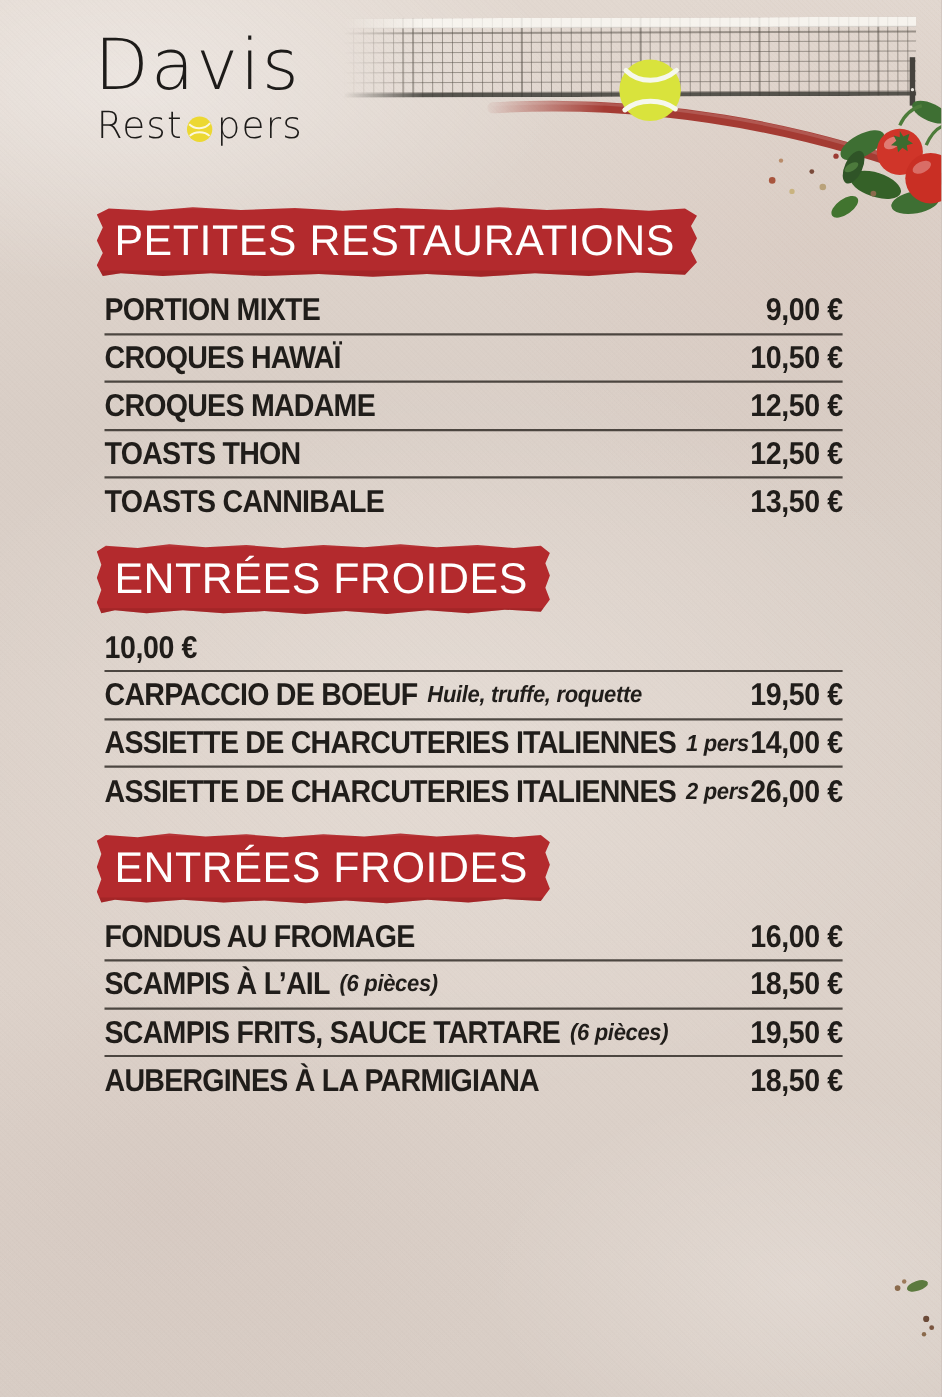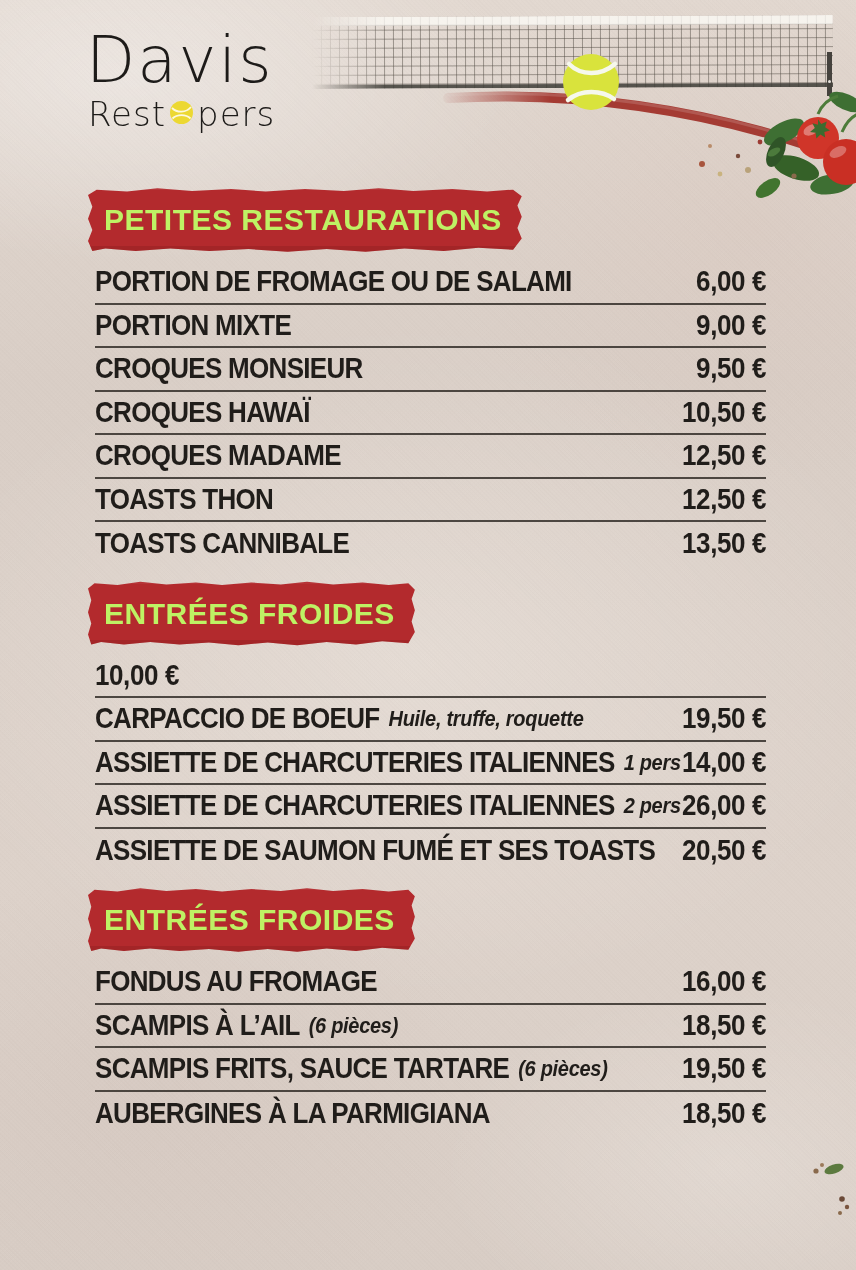--- a/index.html
+++ b/index.html
@@ -23,21 +23,21 @@
       repeating-linear-gradient(-45deg, rgba(255,255,255,.05) 0 1px, transparent 1px 3px);
   }
 
   
   .logo { position:absolute; left:86px; top:28px; color:#1d1b19; }
   .logo-line1 {
     font-family:"DejaVu Sans", sans-serif; font-weight:300;
     font-size:64px; line-height:1; letter-spacing:2px;
   }
   .logo-line2 {
-    display:flex; align-items:flex-start; gap:3px; margin-top:2px; margin-left:2px;
+    display:flex; align-items:center; gap:3px; margin-top:2px; margin-left:2px;
     font-family:"DejaVu Sans", sans-serif; font-weight:300;
     font-size:34px; letter-spacing:1px;
   }
   .logo-ball { width:25px; height:25px; margin-top:6px; }
 
   
   .net {
     position:absolute; left:312px; top:16px; width:521px; height:72px;
     border-top:9px solid rgba(252,250,245,.8);
     border-bottom:4px solid rgba(62,60,55,.85);
@@ -55,22 +55,22 @@
     mask-image:linear-gradient(to right, transparent 2%, #000 28%); }
   .big-ball { position:absolute; left:561px; top:52px; width:60px; height:60px; }
   .tomatoes { position:absolute; left:746px; top:80px; width:110px; height:130px; }
   .crumbs-top { position:absolute; left:690px; top:130px; width:120px; height:60px; }
   .crumbs-bottom { position:absolute; left:800px; top:1155px; width:56px; height:70px; }
 
   
   .menu { position:absolute; left:88px; top:187px; width:678px; }
   .section { margin-bottom:15px; }
   .banner {
-    display:inline-block; background:#b32a2d; color:#bef264;
-    font-weight:700; font-size:30px; line-height:66px; letter-spacing:.5px;
+    display:inline-block; background:#b32a2d; color:#ffffff;
+    font-weight:400; font-size:39px; line-height:66px; letter-spacing:.5px;
     padding:0 20px 0 16px; margin-bottom:8px;
     box-shadow:inset 0 -7px 0 rgba(122,24,26,.28), inset 0 3px 0 rgba(255,255,255,.05);
     clip-path:polygon(0% 12%,2% 4%,9% 7%,16% 2%,24% 6%,33% 3%,41% 7%,50% 3%,59% 6%,67% 2%,75% 6%,84% 3%,92% 7%,98% 4%,100% 14%,99% 28%,100% 45%,99% 62%,100% 78%,98% 95%,90% 92%,82% 97%,73% 93%,64% 98%,55% 94%,46% 98%,37% 94%,28% 97%,19% 93%,11% 97%,4% 93%,1% 97%,0% 82%,1% 65%,0% 48%,1% 30%);
   }
   .rows { margin-left:7px; }
   .row {
     height:43.5px; display:flex; justify-content:space-between; align-items:center;
     border-bottom:2px solid rgba(44,39,34,.82); color:#201d1a;
   }
   .row:last-child { border-bottom:none; }
@@ -161,38 +161,24 @@
     </div>
   </header>
 
   <main class="menu">
 
     <section class="section">
       <div class="banner">PETITES RESTAURATIONS</div>
       <div class="rows">
         <div class="row">
           <div class="row-line">
-            <span class="nm">PORTION DE FROMAGE OU DE SALAMI</span>
-            <span class="ds"></span>
-          </div>
-          <span class="pr">6,00 €</span>
-        </div>
-        <div class="row">
-          <div class="row-line">
             <span class="nm">PORTION MIXTE</span>
             <span class="ds"></span>
           </div>
           <span class="pr">9,00 €</span>
-        </div>
-        <div class="row">
-          <div class="row-line">
-            <span class="nm">CROQUES MONSIEUR</span>
-            <span class="ds"></span>
-          </div>
-          <span class="pr">9,50 €</span>
         </div>
         <div class="row">
           <div class="row-line">
             <span class="nm">CROQUES HAWAÏ</span>
             <span class="ds"></span>
           </div>
           <span class="pr">10,50 €</span>
         </div>
         <div class="row">
           <div class="row-line">
@@ -238,27 +224,20 @@
           </div>
           <span class="pr">14,00 €</span>
         </div>
         <div class="row">
           <div class="row-line">
             <span class="nm">ASSIETTE DE CHARCUTERIES ITALIENNES</span>
             <span class="ds">2 pers</span>
           </div>
           <span class="pr">26,00 €</span>
         </div>
-        <div class="row">
-          <div class="row-line">
-            <span class="nm">ASSIETTE DE SAUMON FUMÉ ET SES TOASTS</span>
-            <span class="ds"></span>
-          </div>
-          <span class="pr">20,50 €</span>
-        </div>
       </div>
     </section>
 
     <section class="section">
       <div class="banner">ENTRÉES FROIDES</div>
       <div class="rows">
         <div class="row">
           <div class="row-line">
             <span class="nm">FONDUS AU FROMAGE</span>
             <span class="ds"></span>

